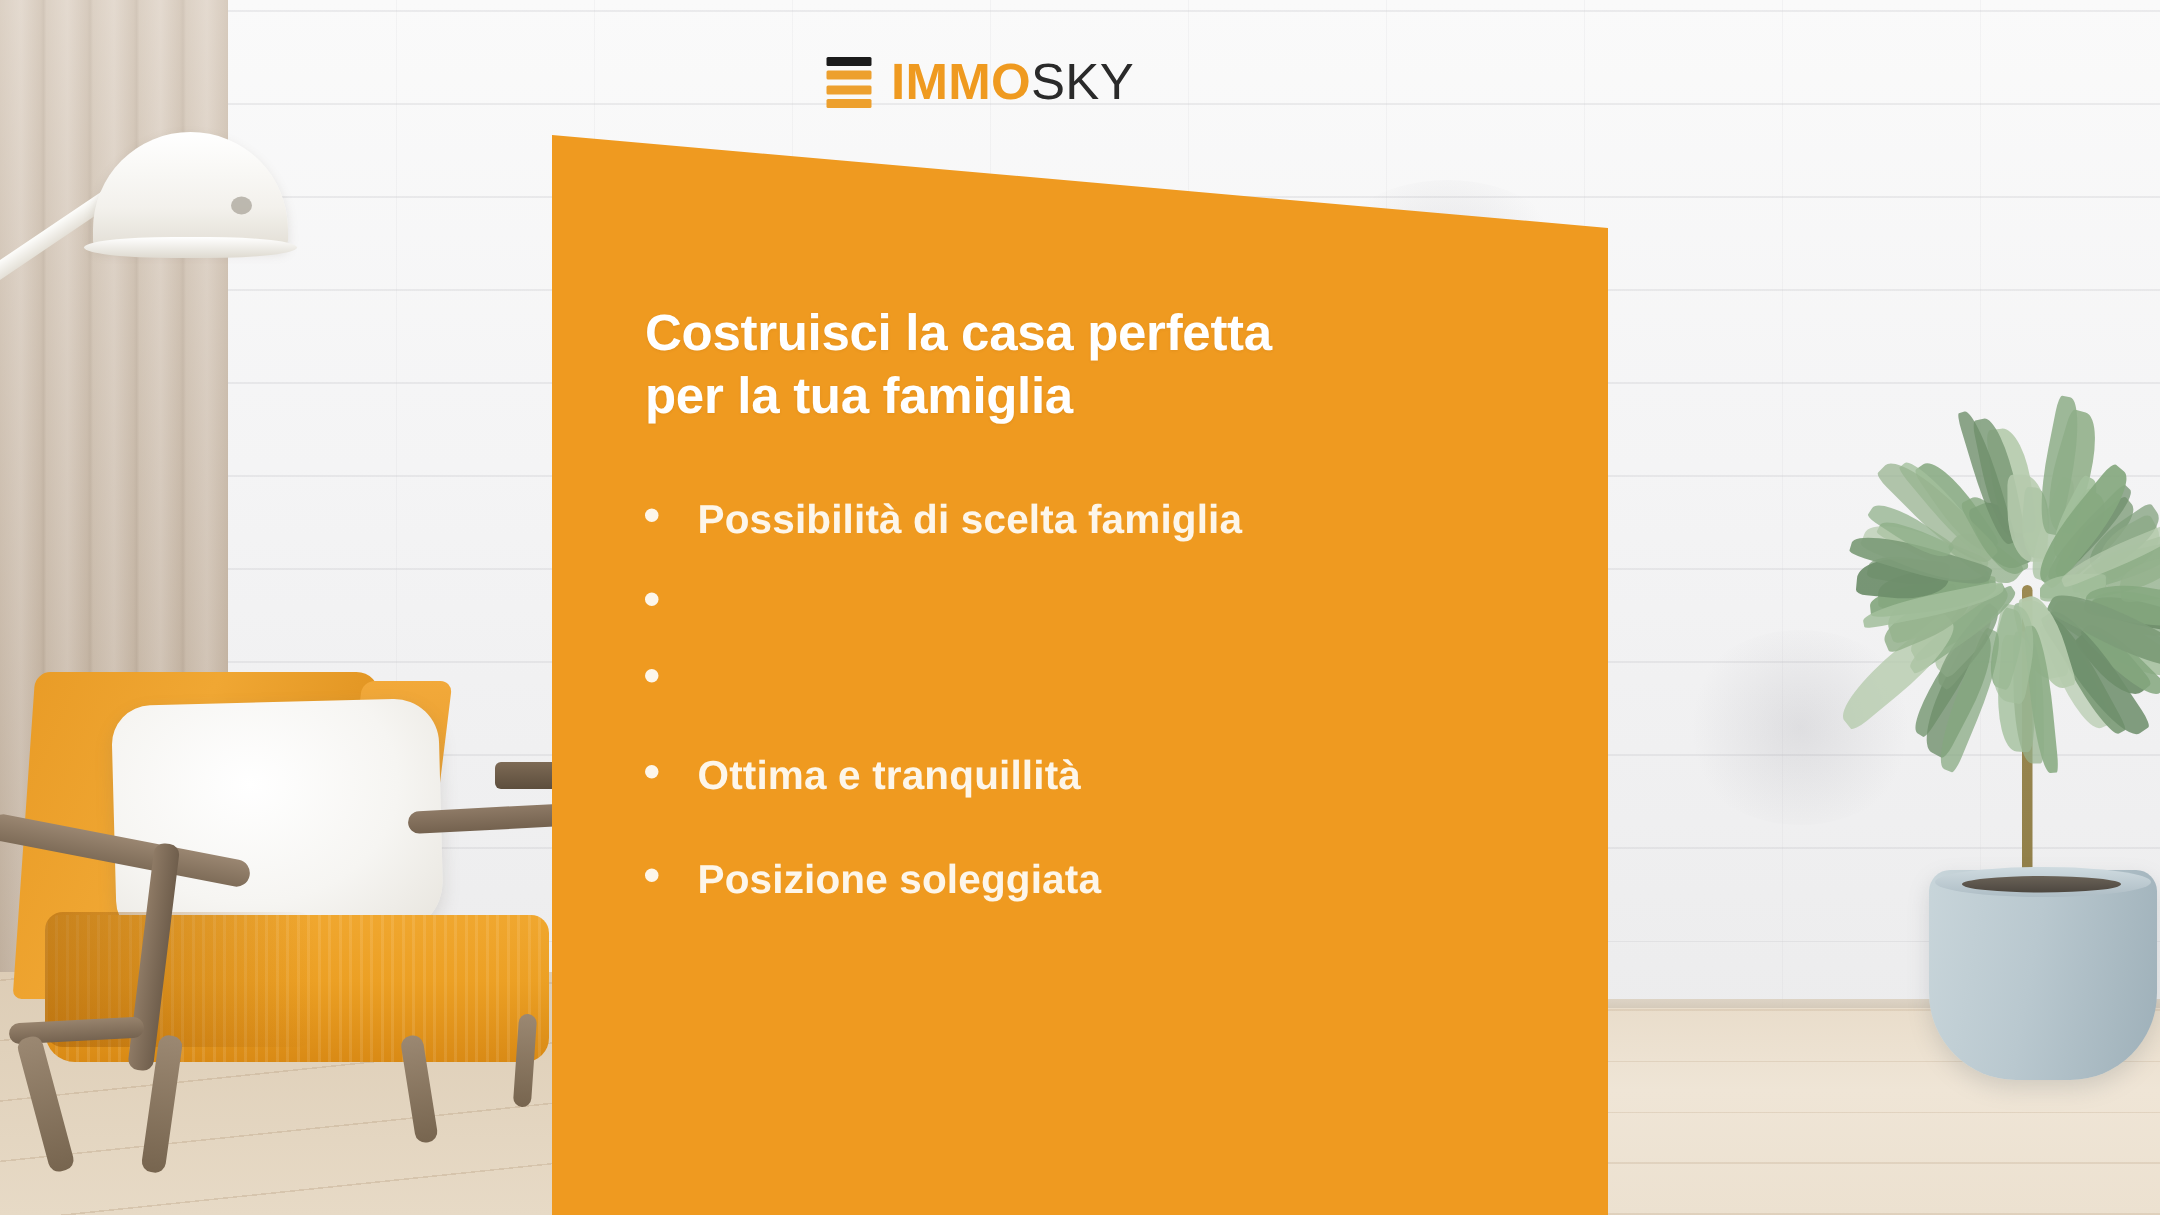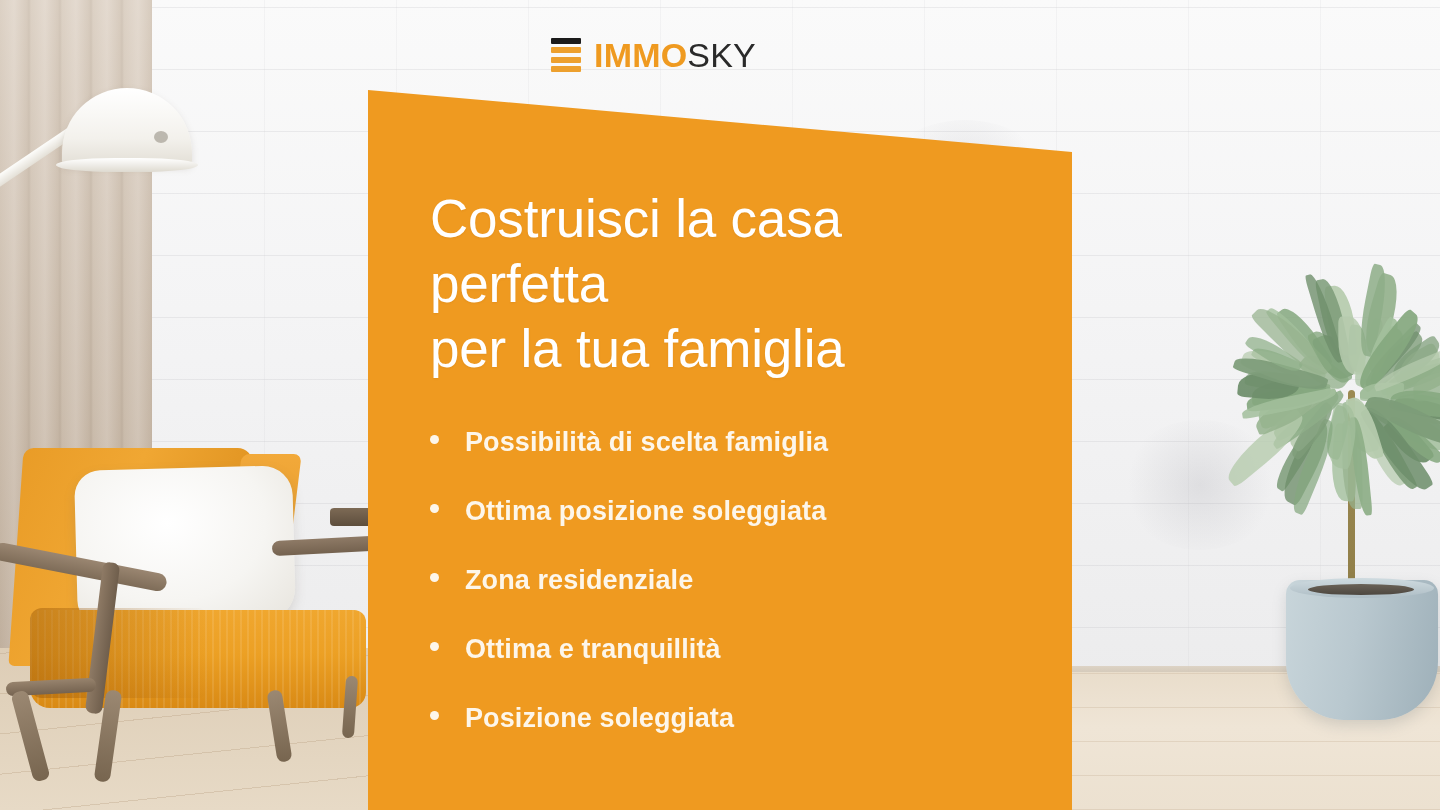--- a/index.html
+++ b/index.html
@@ -252,26 +252,27 @@
   .logo-word{ font-size:34px; letter-spacing:.2px; line-height:1; white-space:nowrap; }
   .logo-immo{ color:#ef9a20; font-weight:700; }
   .logo-sky{ color:#2a2a2a; font-weight:400; }
 
   
   .content{
     position:absolute; left:430px; top:186px; width:600px;
   }
   .headline{
     color:#ffffff;
-    font-size:53px;
-    font-weight:400;
+    font-size:34px;
+    font-weight:700;
     line-height:1.23;
     letter-spacing:-.2px;
     white-space:pre-line;
     text-shadow:0 1px 2px rgba(150,85,0,.12);
+    margin-top:16px;
   }
   .bullets{ list-style:none; margin-top:47px; }
   .bullets li{
     display:flex; align-items:baseline;
     color:#fdf6ea;
     font-size:27px;
     font-weight:700;
     line-height:1;
     margin-bottom:42px;
     letter-spacing:.1px;
@@ -417,25 +418,23 @@
   <div class="content">
     <h1 class="headline">Costruisci la casa perfetta
 per la tua famiglia</h1>
     <ul class="bullets" id="bullet-list">
         <li>
           <span class="bullet-dot"></span>
           <span>Possibilità di scelta famiglia</span>
         </li>
         <li>
           <span class="bullet-dot"></span>
-          <span>Ottima posizione soleggiata</span>
         </li>
         <li>
           <span class="bullet-dot"></span>
-          <span>Zona residenziale</span>
         </li>
         <li>
           <span class="bullet-dot"></span>
           <span>Ottima e tranquillità</span>
         </li>
         <li>
           <span class="bullet-dot"></span>
           <span>Posizione soleggiata</span>
         </li>
       </ul>

